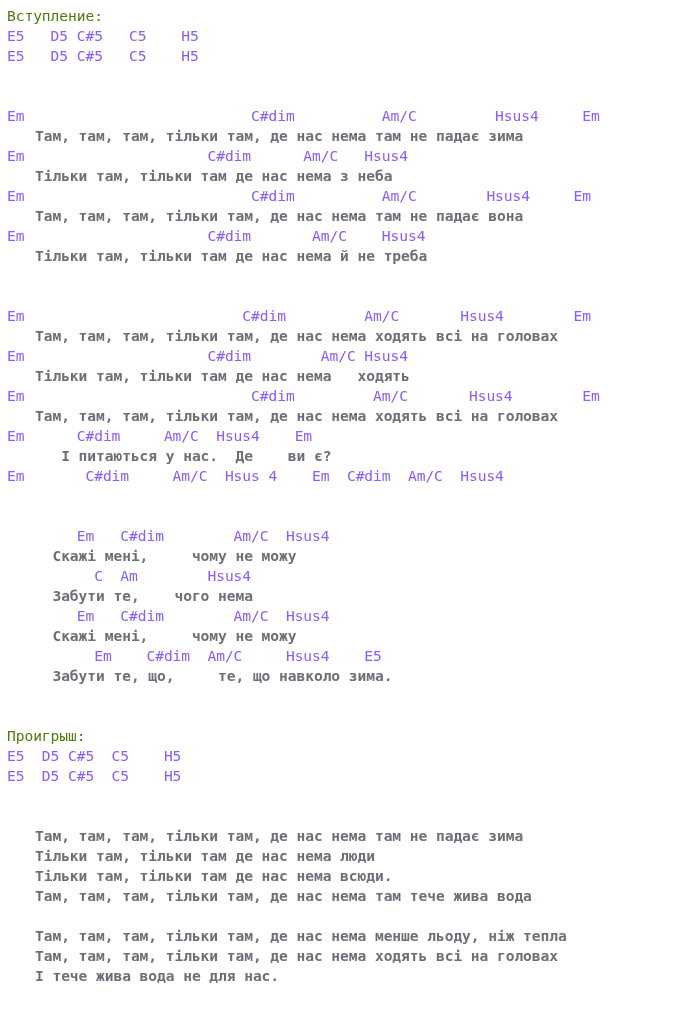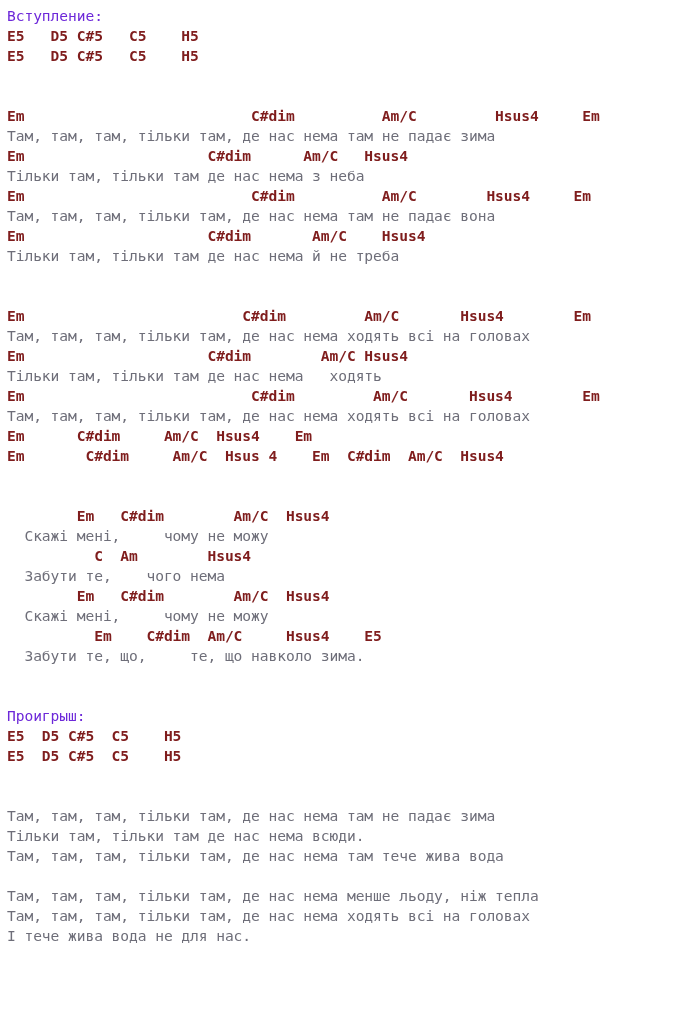--- a/index.html
+++ b/index.html
@@ -19,29 +19,30 @@
   }
   .line {
     height: 20px;
     line-height: 20px;
     font-size: 14.6px;
     white-space: pre;
     letter-spacing: -0.07px;
     margin: 0;
   }
   .chord {
-    color: #7f1d1d;
-    font-weight: bold;
+    color: #8b5cf6;
+    font-weight: normal;
   }
   .lyric {
     color: #6e6e79;
-    font-weight: normal;
+    font-weight: bold;
+    margin-left: 28px;
   }
   .section {
-    color: #6d28d9;
+    color: #4d7c0f;
     font-weight: normal;
   }
   .blank {
     color: transparent;
   }
 </style>
 </head>
 <body>
 
 <div id="sheet">
@@ -60,38 +61,40 @@
     <div class="line lyric">Тільки там, тільки там де нас нема й не треба</div>
     <div class="line blank"></div>
     <div class="line blank"></div>
     <div class="line chord">Em                         C#dim         Am/C       Hsus4        Em</div>
     <div class="line lyric">Там, там, там, тільки там, де нас нема ходять всі на головах</div>
     <div class="line chord">Em                     C#dim        Am/C Hsus4</div>
     <div class="line lyric">Тільки там, тільки там де нас нема   ходять</div>
     <div class="line chord">Em                          C#dim         Am/C       Hsus4        Em</div>
     <div class="line lyric">Там, там, там, тільки там, де нас нема ходять всі на головах</div>
     <div class="line chord">Em      C#dim     Am/C  Hsus4    Em</div>
+    <div class="line lyric">   І питаються у нас.  Де    ви є?</div>
     <div class="line chord">Em       C#dim     Am/C  Hsus 4    Em  C#dim  Am/C  Hsus4</div>
     <div class="line blank"></div>
     <div class="line blank"></div>
     <div class="line chord">        Em   C#dim        Am/C  Hsus4</div>
     <div class="line lyric">  Скажі мені,     чому не можу</div>
     <div class="line chord">          C  Am        Hsus4</div>
     <div class="line lyric">  Забути те,    чого нема</div>
     <div class="line chord">        Em   C#dim        Am/C  Hsus4</div>
     <div class="line lyric">  Скажі мені,     чому не можу</div>
     <div class="line chord">          Em    C#dim  Am/C     Hsus4    E5</div>
     <div class="line lyric">  Забути те, що,     те, що навколо зима.</div>
     <div class="line blank"></div>
     <div class="line blank"></div>
     <div class="line section">Проигрыш:</div>
     <div class="line chord">E5  D5 C#5  C5    H5</div>
     <div class="line chord">E5  D5 C#5  C5    H5</div>
     <div class="line blank"></div>
     <div class="line blank"></div>
     <div class="line lyric">Там, там, там, тільки там, де нас нема там не падає зима</div>
+    <div class="line lyric">Тільки там, тільки там де нас нема люди</div>
     <div class="line lyric">Тільки там, тільки там де нас нема всюди.</div>
     <div class="line lyric">Там, там, там, тільки там, де нас нема там тече жива вода</div>
     <div class="line blank"></div>
     <div class="line lyric">Там, там, там, тільки там, де нас нема менше льоду, ніж тепла</div>
     <div class="line lyric">Там, там, там, тільки там, де нас нема ходять всі на головах</div>
     <div class="line lyric">І тече жива вода не для нас.</div>
   </div>
 
 </body></html>

